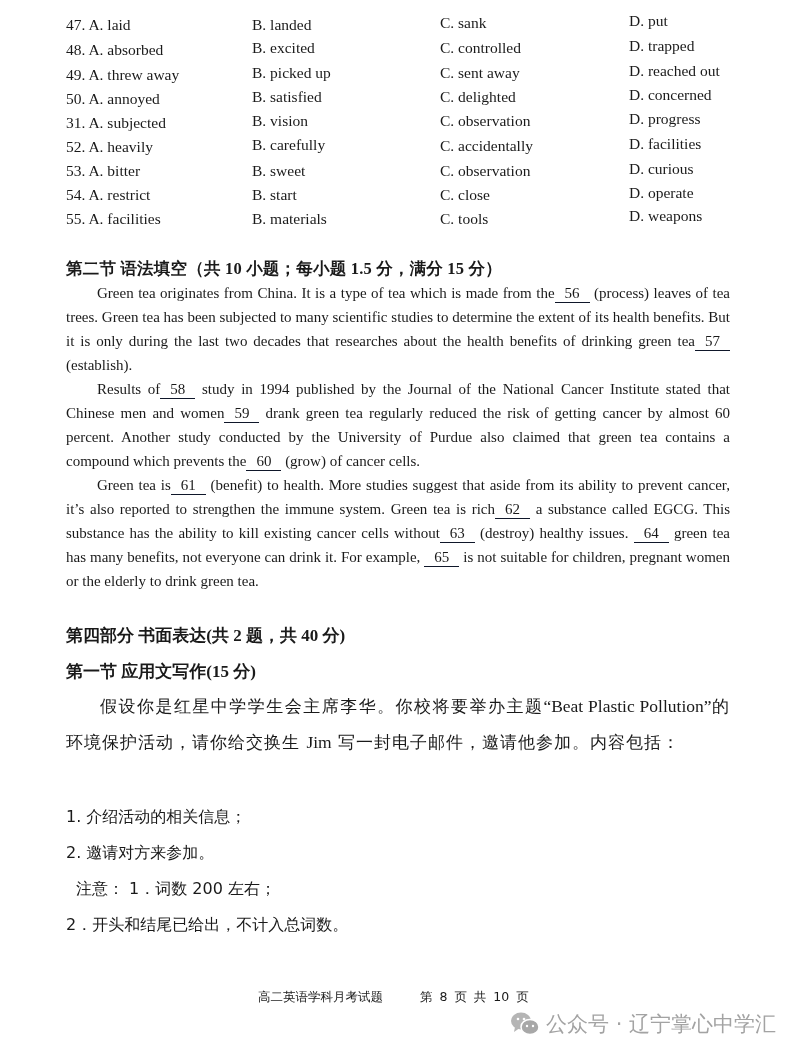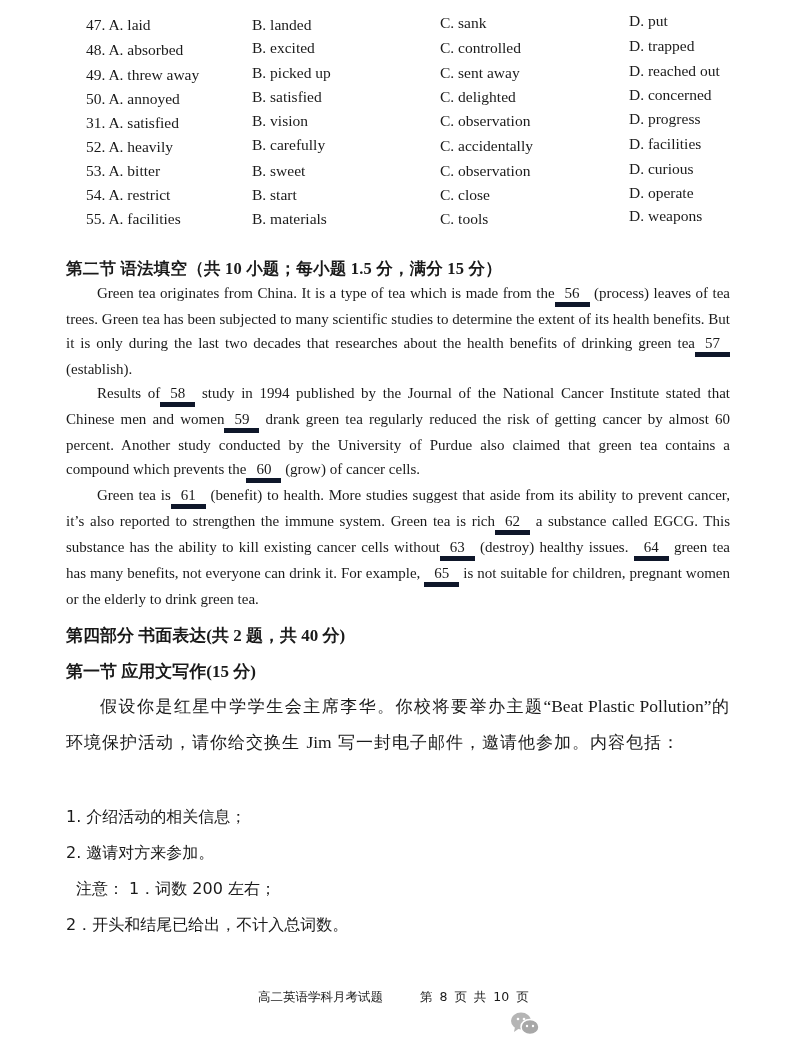--- a/index.html
+++ b/index.html
@@ -4,36 +4,36 @@
   <style>
     html, body { margin: 0; padding: 0; background: #ffffff; }
     body {
       width: 793px; height: 1054px; position: relative; overflow: hidden;
       font-family: "Liberation Serif", "DejaVu Serif", serif;
       color: #1a1a1a;
     }
     .options { position: absolute; left: 0; top: 0; width: 793px; }
     .opt-row { position: absolute; left: 0; width: 793px; height: 24px; font-size: 15.5px; }
     .opt { position: absolute; white-space: nowrap; }
-    .opt.a { left: 66px; margin-left: 20px; }
+    .opt.a { left: 66px; }
     .opt.b { left: 252px; }
     .opt.c { left: 440px; }
     .opt.d { left: 629px; }
 
     .section-title {
       position: absolute; left: 66px; font-weight: bold; font-size: 16.5px;
       white-space: nowrap; letter-spacing: 0.2px;
     }
     .passage {
       position: absolute; left: 66px; width: 664px;
       font-size: 15px; line-height: 24px; text-align: justify;
     }
     .passage p { margin: 0; text-indent: 31px; }
     .blank {
-      display: inline-block; border-bottom: 5px solid #0f172a;
+      display: inline-block; border-bottom: 1px solid #0f172a;
       padding: 0 10px; line-height: 17px; text-align: center; text-indent: 0;
     }
 
     .write-section { position: absolute; left: 66px; width: 664px; }
     .cn-heading { font-weight: bold; font-size: 17px; white-space: nowrap; }
     .cn-text {
       font-size: 17px; line-height: 36px; letter-spacing: 1px; text-align: justify;
       font-family: "DejaVu Sans", "Liberation Sans", sans-serif;
     }
     .cn-text .en { font-family: "Liberation Serif", serif; font-size: 17.5px; letter-spacing: 0; }
@@ -75,21 +75,21 @@
     <span class="opt c" style="top:-2px">C. sent away</span>
     <span class="opt d" style="top:-4px">D. reached out</span>
   </div>
   <div class="opt-row" style="top:90px">
     <span class="opt a"><span>50.</span> <span>A. annoyed</span></span>
     <span class="opt b" style="top:-2px">B. satisfied</span>
     <span class="opt c" style="top:-2px">C. delighted</span>
     <span class="opt d" style="top:-4px">D. concerned</span>
   </div>
   <div class="opt-row" style="top:114px">
-    <span class="opt a"><span>31.</span> <span>A. satisfied</span></span>
+    <span class="opt a"><span>31.</span> <span>A. subjected</span></span>
     <span class="opt b" style="top:-2px">B. vision</span>
     <span class="opt c" style="top:-2px">C. observation</span>
     <span class="opt d" style="top:-4px">D. progress</span>
   </div>
   <div class="opt-row" style="top:138px">
     <span class="opt a"><span>52.</span> <span>A. heavily</span></span>
     <span class="opt b" style="top:-2px">B. carefully</span>
     <span class="opt c" style="top:-1px">C. accidentally</span>
     <span class="opt d" style="top:-3px">D. facilities</span>
   </div>
@@ -141,13 +141,14 @@
     <svg width="30" height="26" viewBox="0 0 30 26">
       <ellipse cx="11" cy="10" rx="10" ry="8.5" fill="#b5b5b5"></ellipse>
       <path d="M5 16 L4 21 L9 17.5 Z" fill="#b5b5b5"></path>
       <ellipse cx="20" cy="16" rx="9" ry="7.5" fill="#a8a8a8" stroke="#ffffff" stroke-width="1.5"></ellipse>
       <circle cx="8" cy="8" r="1.3" fill="#ffffff"></circle>
       <circle cx="14" cy="8" r="1.3" fill="#ffffff"></circle>
       <circle cx="17" cy="15" r="1.2" fill="#ffffff"></circle>
       <circle cx="23" cy="15" r="1.2" fill="#ffffff"></circle>
     </svg>
   </span>
+  <span>公众号 · 辽宁掌心中学汇</span>
 </div>
 
 </body></html>

